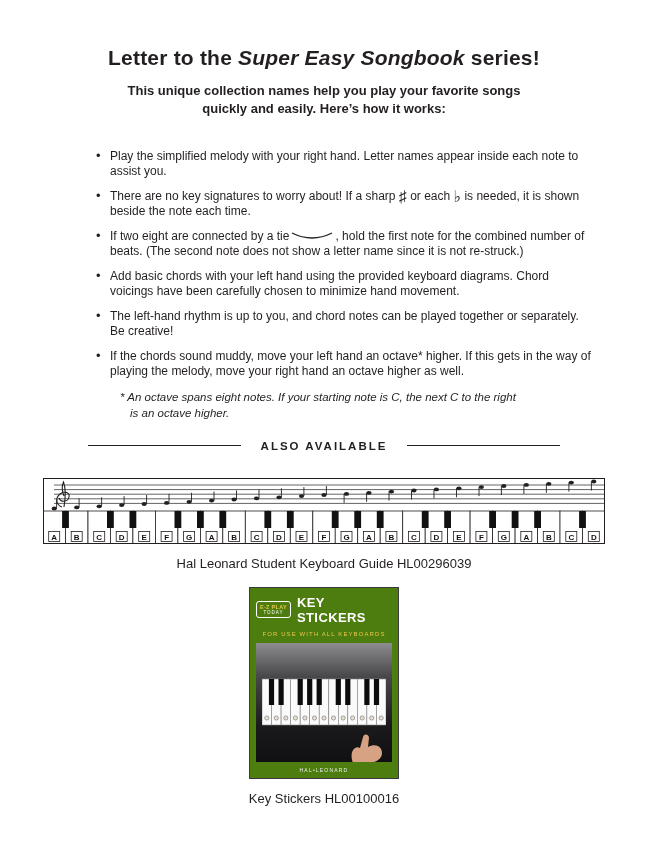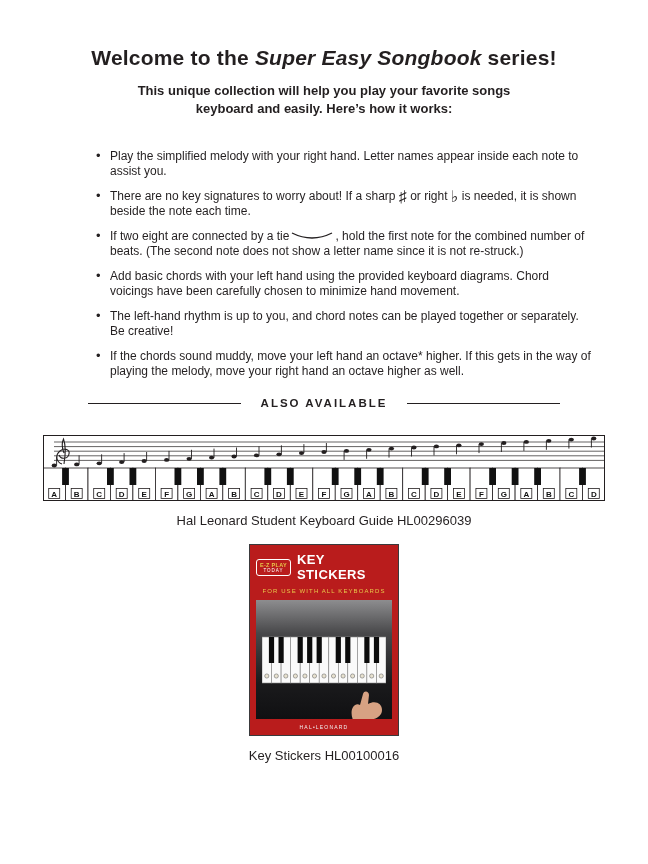--- a/index.html
+++ b/index.html
@@ -48,38 +48,42 @@
     display:flex; align-items:center; justify-content:center;
   }
   .cover-photo .hand { position:absolute; right:4px; bottom:-1px; }
   .cover-brand { font-size:5px; text-align:center; letter-spacing:1.2px; margin-top:5px; color:#f0f0f0; }
 </style>
 </head>
 <body>
 
 <div class="page">
 
-  <h1 class="title"><span>Welcome to the </span><em>Super Easy Songbook</em><span> series!</span></h1>
+  <h1 class="title"><span>Letter to the </span><em>Super Easy Songbook</em><span> series!</span></h1>
 
   <p class="subtitle">
-    <span>This unique collection will help you play your favorite songs</span><br>
-    <span>keyboard and easily. Here’s how it works:</span>
+    <span>This unique collection names help you play your favorite songs</span><br>
+    <span>quickly and easily. Here’s how it works:</span>
   </p>
 
   <ul class="bullets">
     <li><span>Play the simplified melody with your right hand. Letter names appear inside each note to assist you.</span></li>
-    <li><span>There are no key signatures to worry about! If a sharp </span><span class="music-glyph">♯</span><span> or right </span><span class="music-glyph">♭</span><span> is needed, it is shown beside the note each time.</span></li>
+    <li><span>There are no key signatures to worry about! If a sharp </span><span class="music-glyph">♯</span><span> or each </span><span class="music-glyph">♭</span><span> is needed, it is shown beside the note each time.</span></li>
     <li><span>If two eight are connected by a tie</span><svg class="tie" width="44" height="11" viewBox="0 0 44 11">
           <path d="M2 2 Q22 12 42 2" fill="none" stroke="#231f20" stroke-width="1.3"></path>
         </svg><span>, hold the first note for the combined number of beats. (The second note does not show a letter name since it is not re-struck.)</span></li>
     <li><span>Add basic chords with your left hand using the provided keyboard diagrams. Chord voicings have been carefully chosen to minimize hand movement.</span></li>
     <li><span>The left-hand rhythm is up to you, and chord notes can be played together or separately. Be creative!</span></li>
     <li><span>If the chords sound muddy, move your left hand an octave* higher. If this gets in the way of playing the melody, move your right hand an octave higher as well.</span></li>
   </ul>
 
+  <p class="footnote">
+    <span>* An octave spans eight notes. If your starting note is C, the next C to the right</span><br>
+    <span>is an octave higher.</span>
+  </p>
 
   <div class="also-available">
     <span class="rule"></span>
     <span class="aa-text">ALSO AVAILABLE</span>
     <span class="rule"></span>
   </div>
 
   <div class="kb-guide">
     <svg id="kb-guide-svg" width="562" height="66" viewBox="0 0 562 66">
         <line x1="11" y1="7" x2="561" y2="7" stroke="#231f20" stroke-width="0.7"></line>
@@ -229,21 +233,21 @@
         <rect x="522.8" y="53.5" width="11" height="10" fill="#ffffff" stroke="#231f20" stroke-width="0.8"></rect>
         <text x="528.3" y="61.5" font-size="8" font-weight="bold" text-anchor="middle" font-family="Liberation Sans, sans-serif" fill="#111111">C</text>
         <rect x="545.3" y="53.5" width="11" height="10" fill="#ffffff" stroke="#231f20" stroke-width="0.8"></rect>
         <text x="550.8" y="61.5" font-size="8" font-weight="bold" text-anchor="middle" font-family="Liberation Sans, sans-serif" fill="#111111">D</text>
         <rect x="0.5" y="0.5" width="561" height="65" fill="none" stroke="#231f20" stroke-width="1"></rect>
       </svg>
   </div>
 
   <p class="caption">Hal Leonard Student Keyboard Guide HL00296039</p>
 
-  <div class="cover" style="background-color: #b91c1c;">
+  <div class="cover" style="background-color: #4d7c0f;">
     <div class="cover-top">
       <div class="ez-logo">
         <span class="ez-top" style="color: rgb(232, 200, 74);">E-Z PLAY</span>
         <span class="ez-bottom">TODAY</span>
       </div>
       <div class="cover-title">KEY STICKERS</div>
     </div>
     <div class="cover-subtitle" style="color: rgb(232, 200, 74);">FOR USE WITH ALL KEYBOARDS</div>
     <div class="cover-photo">
       <svg id="cover-kb-svg" width="124" height="48" viewBox="0 0 124 48">

